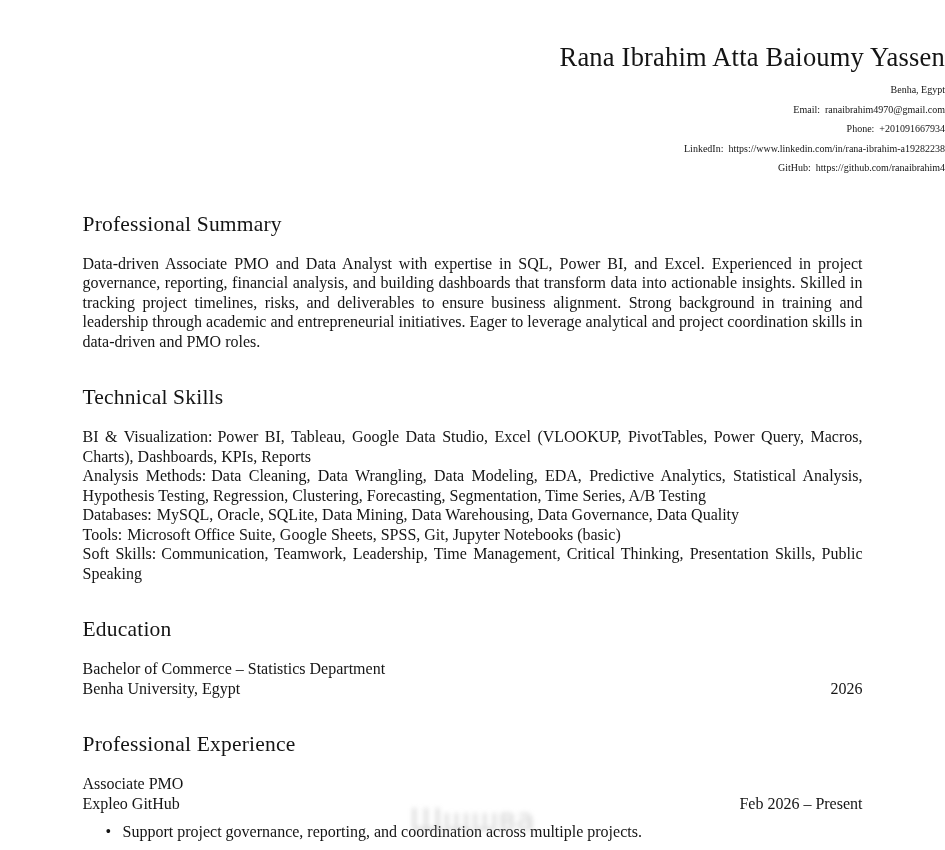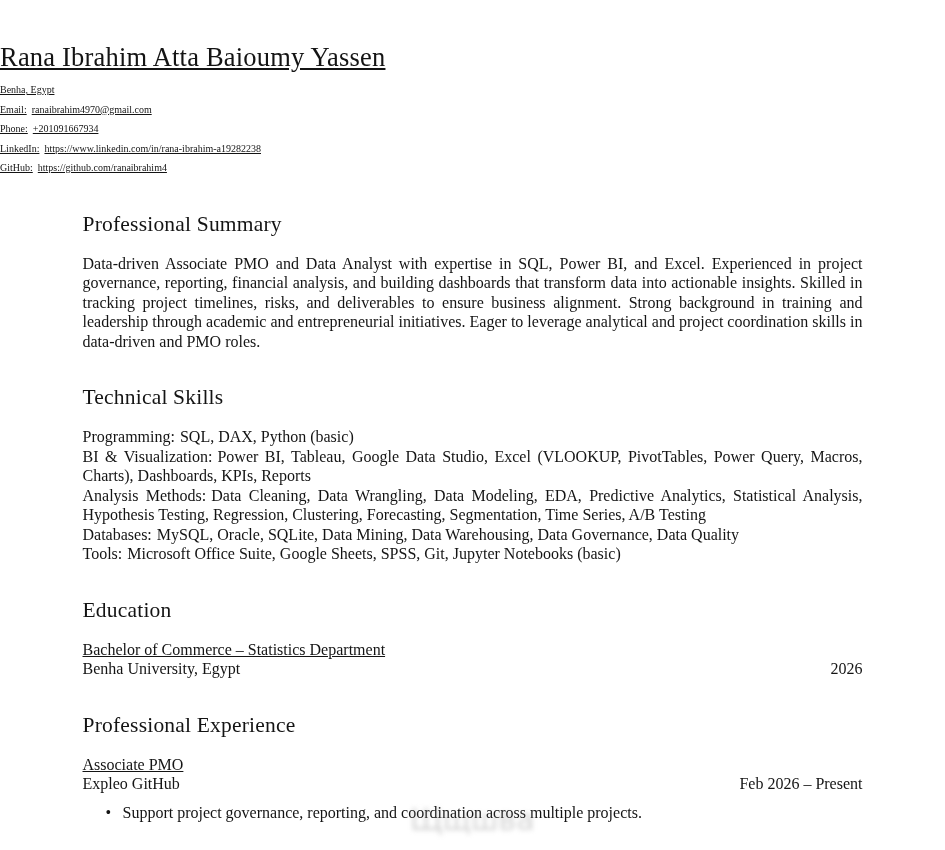--- a/index.html
+++ b/index.html
@@ -15,22 +15,21 @@
     font-family: "Liberation Serif", "DejaVu Serif", serif;
     color: #141414;
     -webkit-font-smoothing: antialiased;
   }
   .page {
     padding-top: 42px;
     position: relative;
     z-index: 1;
   }
   .header {
-    text-align: left;
-    text-decoration: underline;
+    text-align: right;
   }
   .name {
     font-size: 26.5px;
     font-weight: normal;
     margin: 0 0 7px 0;
     letter-spacing: 0.2px;
   }
   .contact-line {
     font-size: 10px;
     line-height: 19.5px;
@@ -72,21 +71,20 @@
   .row-between {
     display: flex;
     justify-content: space-between;
     align-items: flex-start;
     font-size: 16px;
     line-height: 19.5px;
   }
   .plain-line {
     font-size: 16px;
     line-height: 19.5px;
-    text-decoration: underline;
   }
   ul.bullets {
     list-style: none;
     margin: 9px 0 0 0;
     padding: 0;
   }
   ul.bullets li {
     position: relative;
     padding-left: 40px;
     font-size: 16px;
@@ -139,33 +137,33 @@
       <h2 class="section-title">Professional Summary</h2>
       <div class="section-body">
         <p class="body-text">Data-driven Associate PMO and Data Analyst with expertise in SQL, Power BI, and Excel. Experienced in project governance, reporting, financial analysis, and building dashboards that transform data into actionable insights. Skilled in tracking project timelines, risks, and deliverables to ensure business alignment. Strong background in training and leadership through academic and entrepreneurial initiatives. Eager to leverage analytical and project coordination skills in data-driven and PMO roles.</p>
       </div>
     </div>
 
     <div class="section">
       <h2 class="section-title">Technical Skills</h2>
       <div class="section-body">
         <div class="skill-line">
-          <span class="skill-label">Programming:</span><span>SQL, DAX, Python (basic)</span>
-        </div>
-        <div class="skill-line">
           <span class="skill-label">BI &amp; Visualization:</span><span>Power BI, Tableau, Google Data Studio, Excel (VLOOKUP, PivotTables, Power Query, Macros, Charts), Dashboards, KPIs, Reports</span>
         </div>
         <div class="skill-line">
           <span class="skill-label">Analysis Methods:</span><span>Data Cleaning, Data Wrangling, Data Modeling, EDA, Predictive Analytics, Statistical Analysis, Hypothesis Testing, Regression, Clustering, Forecasting, Segmentation, Time Series, A/B Testing</span>
         </div>
         <div class="skill-line">
           <span class="skill-label">Databases:</span><span>MySQL, Oracle, SQLite, Data Mining, Data Warehousing, Data Governance, Data Quality</span>
         </div>
         <div class="skill-line">
           <span class="skill-label">Tools:</span><span>Microsoft Office Suite, Google Sheets, SPSS, Git, Jupyter Notebooks (basic)</span>
+        </div>
+        <div class="skill-line">
+          <span class="skill-label">Soft Skills:</span><span>Communication, Teamwork, Leadership, Time Management, Critical Thinking, Presentation Skills, Public Speaking</span>
         </div>
       </div>
     </div>
 
     <div class="section">
       <h2 class="section-title">Education</h2>
       <div class="section-body">
         <div class="plain-line">Bachelor of Commerce – Statistics Department</div>
         <div class="row-between">
           <span>Benha University, Egypt</span>

